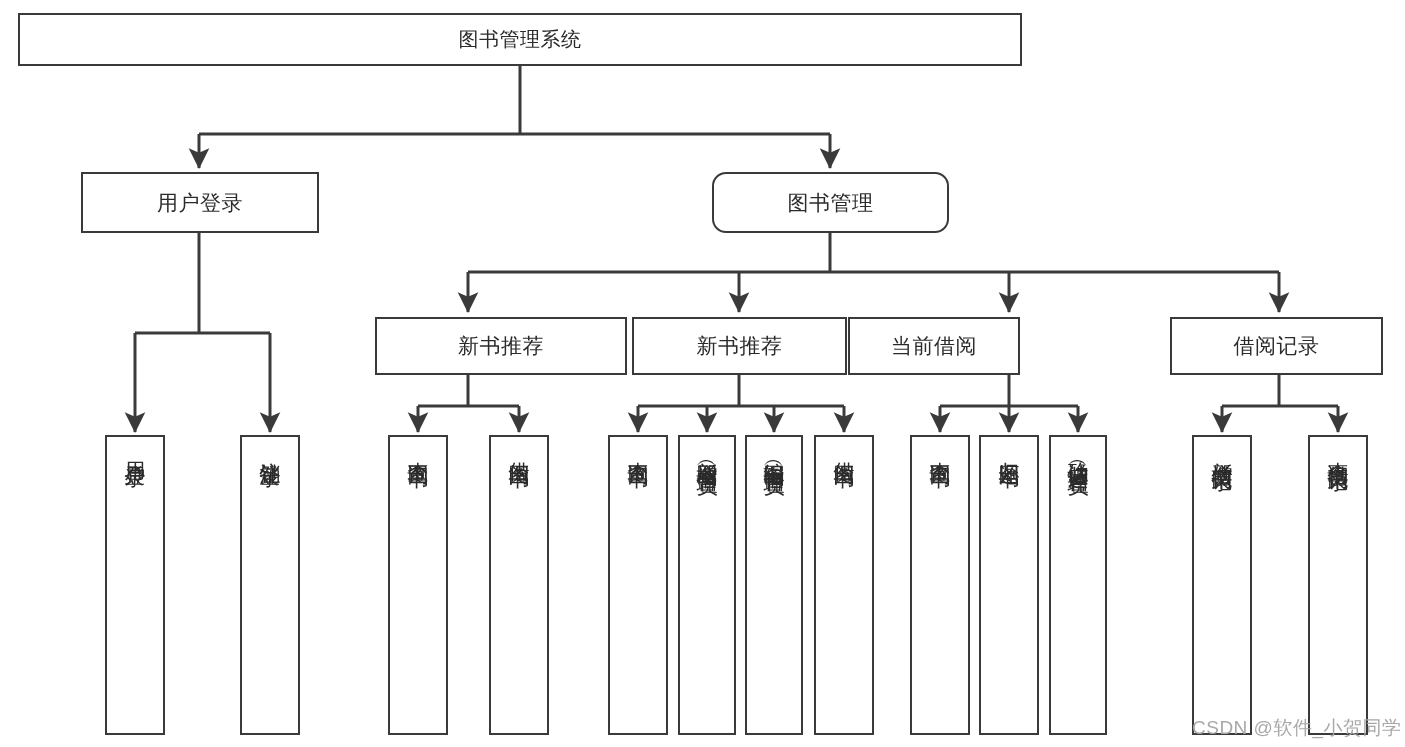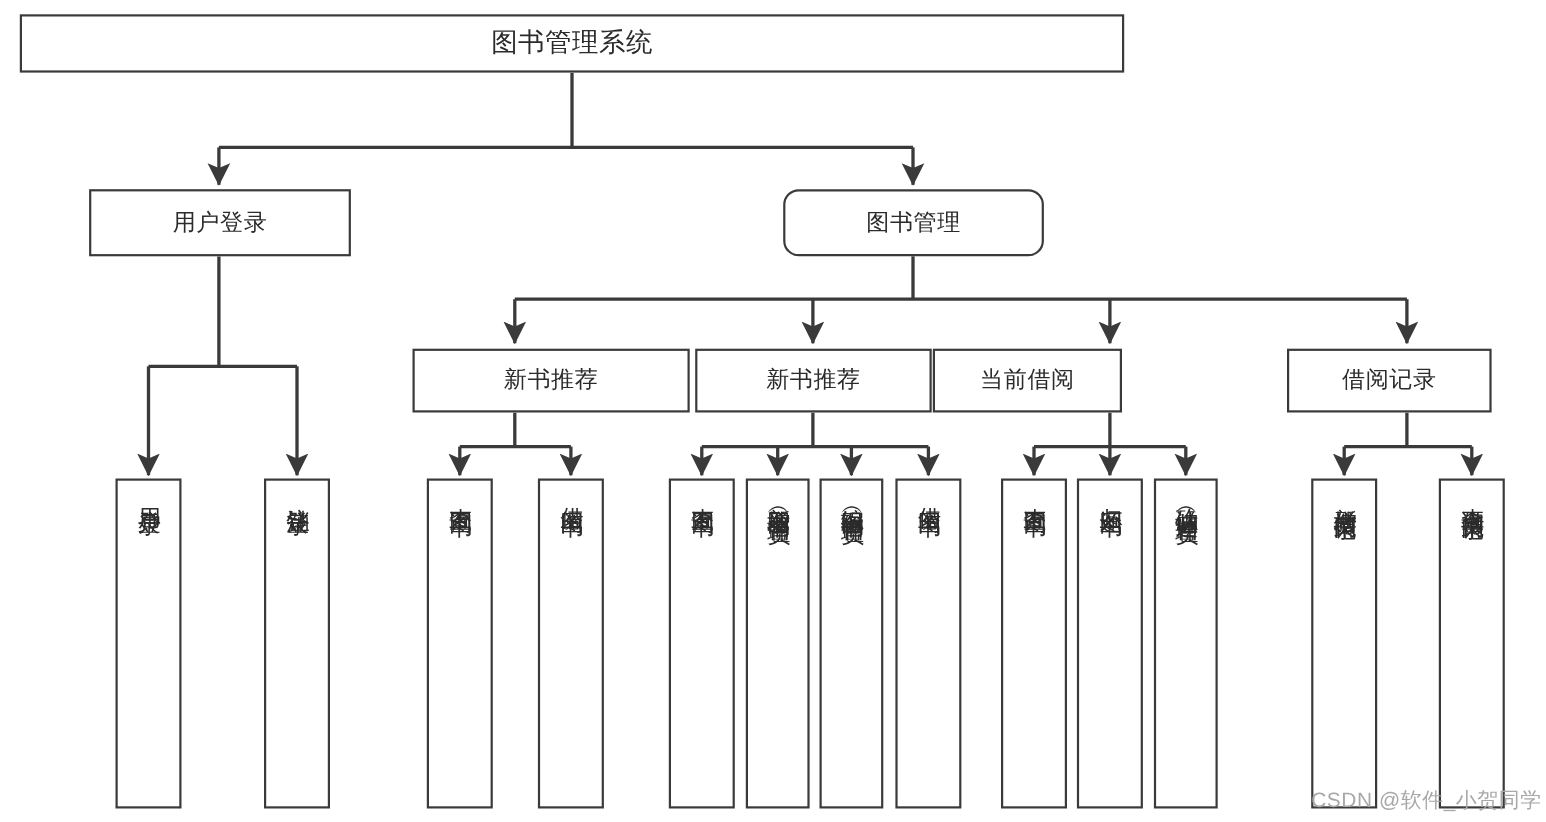--- a/index.html
+++ b/index.html
@@ -41,21 +41,21 @@
     text-align: center;
     line-height: 1.12;
     white-space: pre-line;
   }
   
   .node.horiz .label {
     font-size: 21px;
     letter-spacing: 0.5px;
   }
   .node.root .label {
-    font-size: 24px;
+    font-size: 20px;
   }
   
   .node.vert {
     align-items: flex-start;
     justify-content: center;
     padding-top: 8px;
   }
   .node.vert .label {
     writing-mode: vertical-rl;
     text-orientation: upright;
@@ -144,21 +144,21 @@
 
   <div class="node horiz" style="left:375px; top:317px; width:252px; height:58px;justify-content:center;">
     <span class="label">新书推荐</span>
   </div>
   <div class="node horiz" style="left:632px; top:317px; width:215px; height:58px;">
     <span class="label">新书推荐</span>
   </div>
   <div class="node horiz" style="left:848px; top:317px; width:172px; height:58px;">
     <span class="label">当前借阅</span>
   </div>
-  <div class="node horiz" style="left:1170px; top:317px; width:186px; height:58px;">
+  <div class="node horiz" style="left:1170px; top:317px; width:213px; height:58px;">
     <span class="label">借阅记录</span>
   </div>
 
   <div class="node vert" style="left:105px; top:435px; width:60px; height:300px;">
     <span class="label">用户登录</span>
   </div>
   <div class="node vert" style="left:240px; top:435px; width:60px; height:300px;">
     <span class="label">注销登录</span>
   </div>
 

